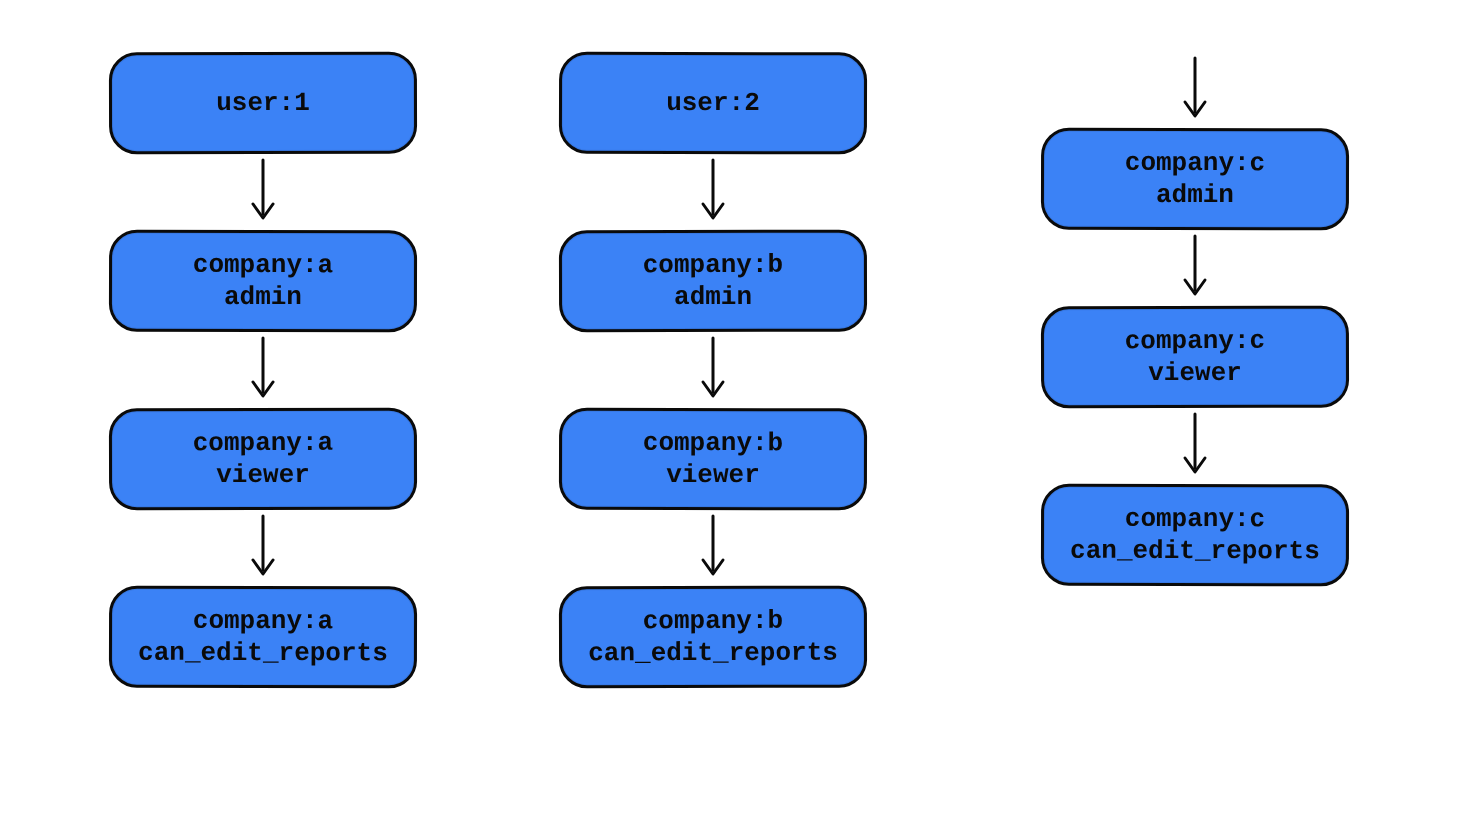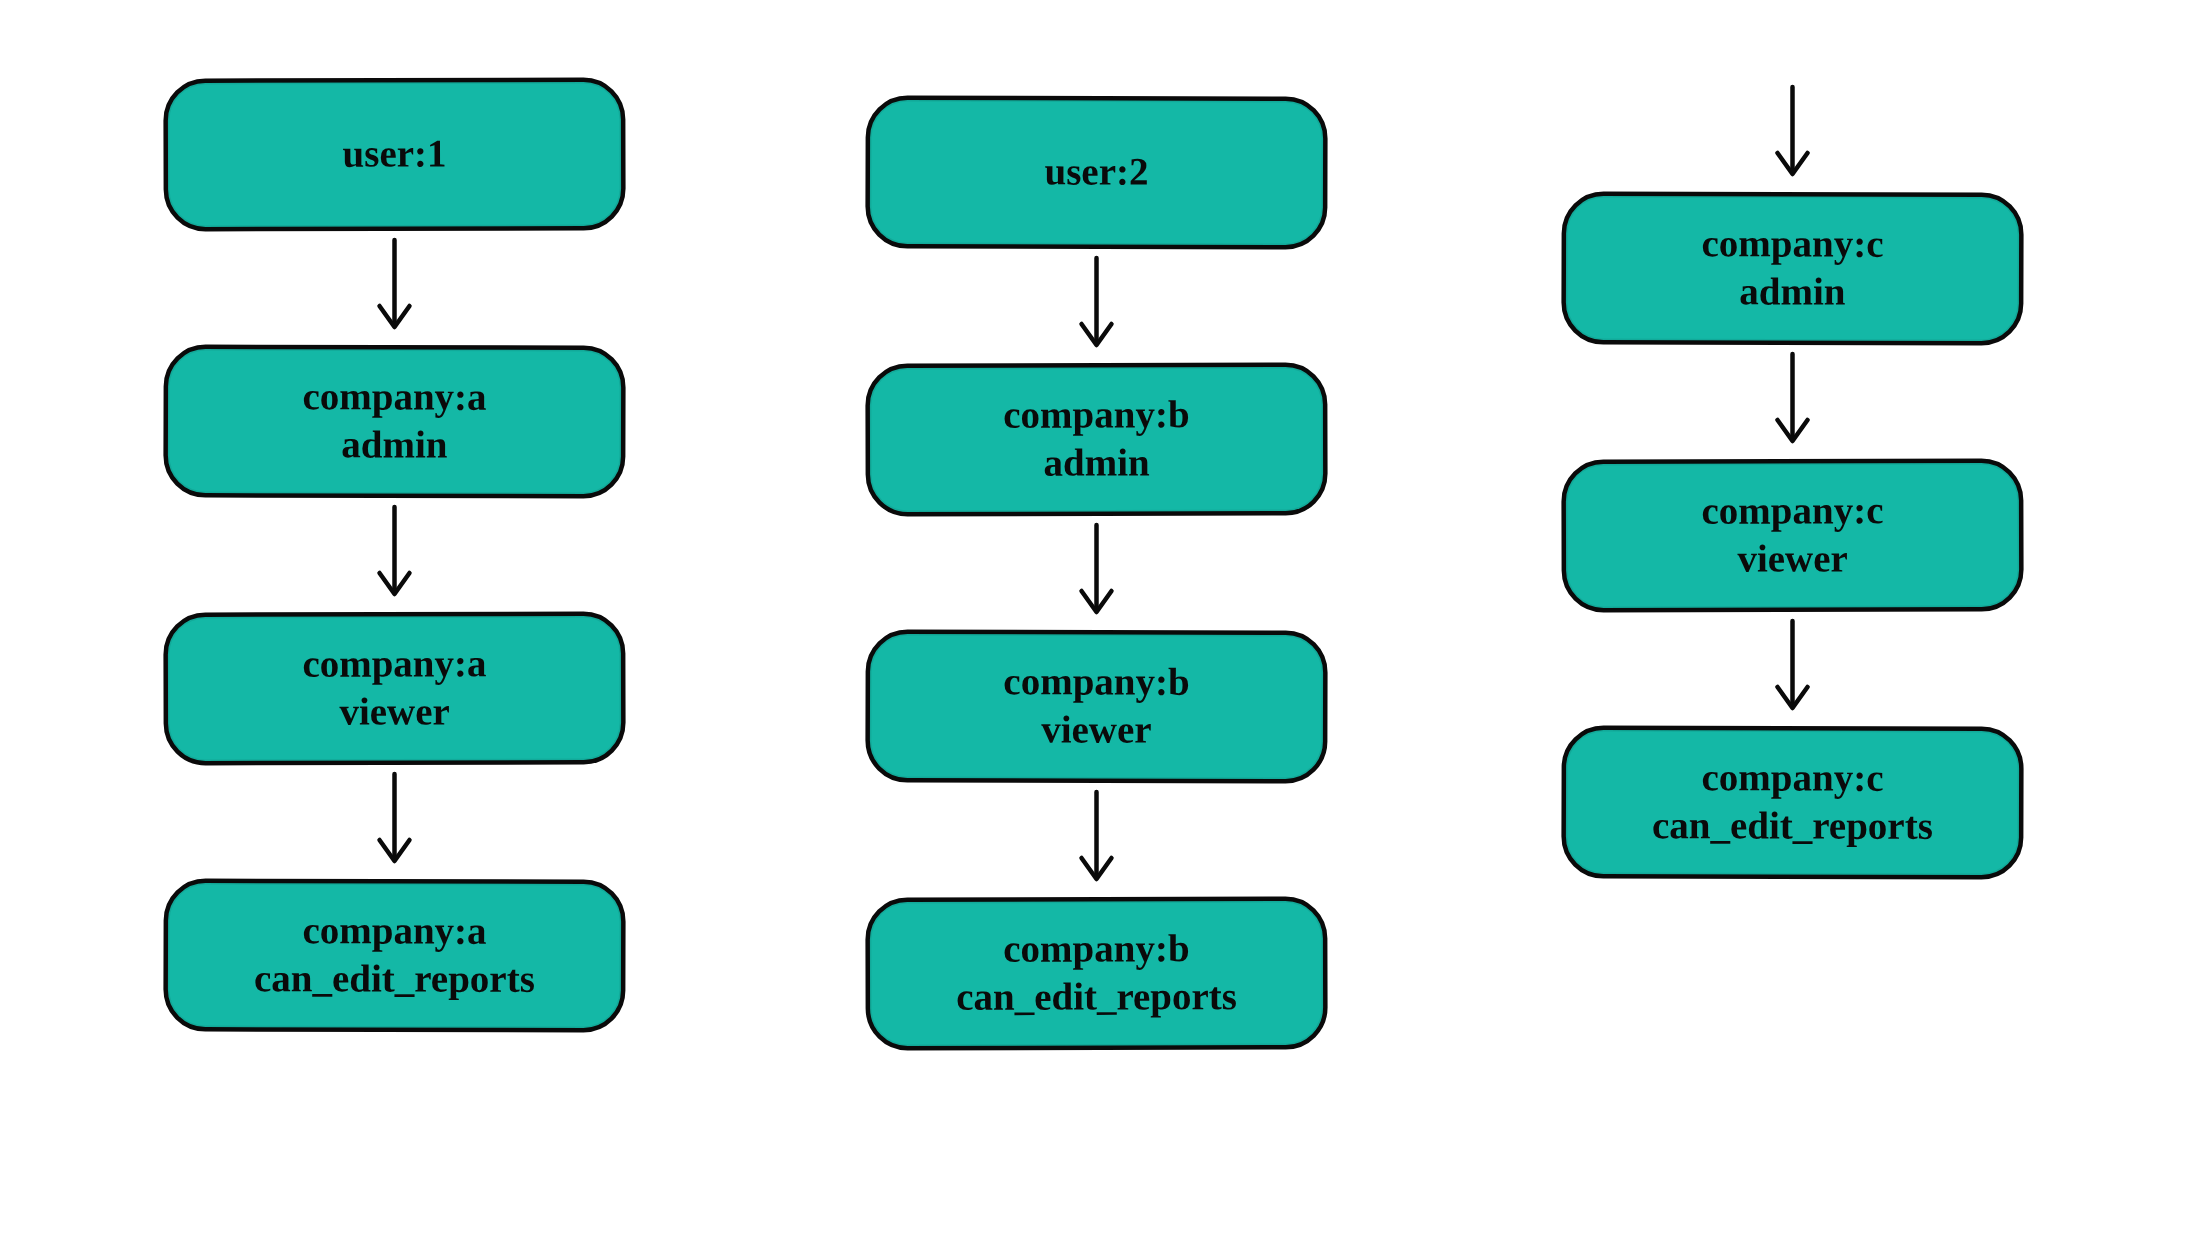--- a/index.html
+++ b/index.html
@@ -18,42 +18,43 @@
   }
   .col {
     position: absolute;
     top: 52px;
     width: 330px;
     display: flex;
     flex-direction: column;
     align-items: center;
   }
   .col.c0 { left: 98px; }
-  .col.c1 { left: 566px; margin-top: 12px; }
+  .col.c1 { left: 548px; }
   .col.c2 { left: 1030px; }
 
   .node {
     box-sizing: border-box;
     width: 308px;
     min-height: 102px;
     padding: 14px 18px;
     border: 3px solid #0a0a0a;
     border-radius: 28px;
     display: flex;
     flex-direction: column;
     align-items: center;
     justify-content: center;
     font-size: 26px;
     line-height: 1.25;
     text-align: center;
     font-weight: 600;
-    background: #14b8a6;
+    background: #3b82f6;
     
     box-shadow: 0 0 0 1px rgba(0,0,0,0.08) inset;
     transform: rotate(-0.15deg);
+    font-family: Liberation Mono, monospace;
   }
   .node.alt { transform: rotate(0.15deg); }
   .node span { display: block; }
 
   .arrow {
     height: 76px;
     width: 40px;
     display: flex;
     align-items: center;
     justify-content: center;

